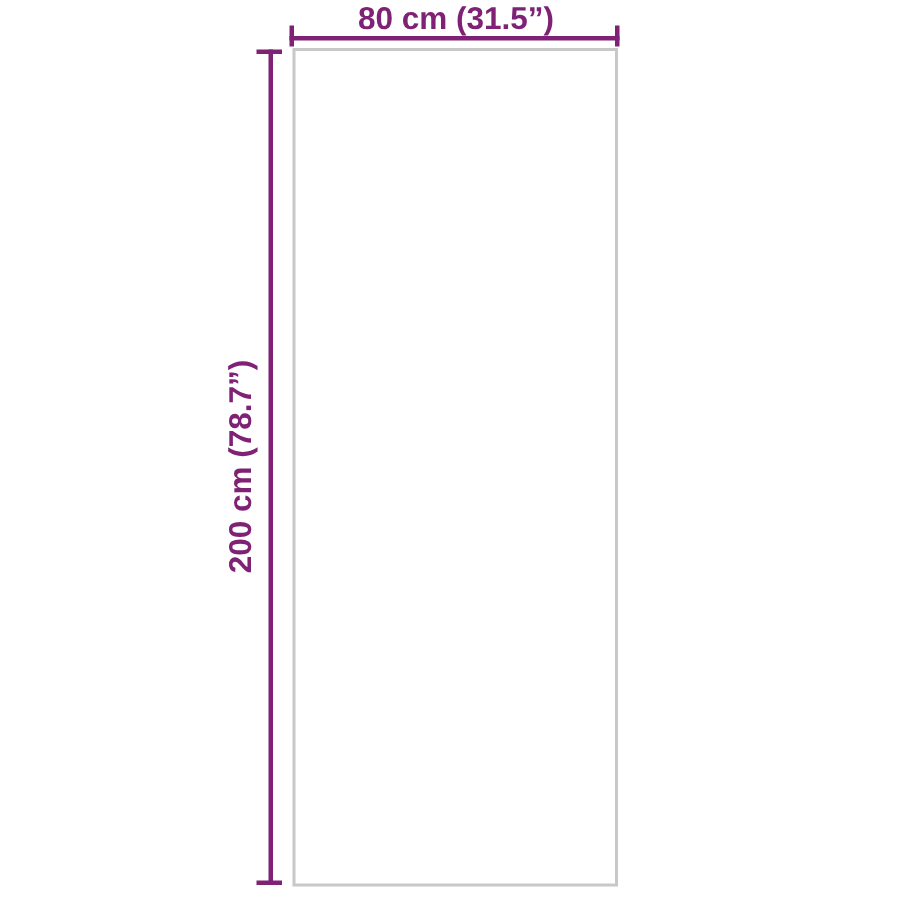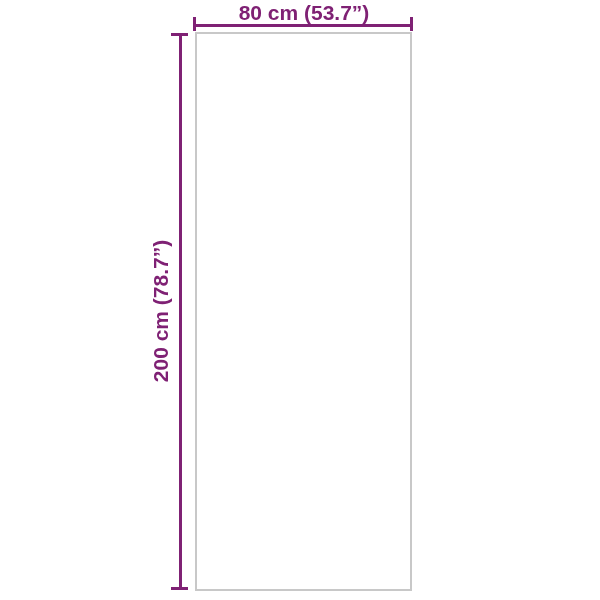--- a/index.html
+++ b/index.html
@@ -51,20 +51,20 @@
 </head>
 <body>
 
 <div id="canvas">
 
   <div class="outline"></div>
 
   <div class="dim h-line"></div>
   <div class="dim h-tick-left"></div>
   <div class="dim h-tick-right"></div>
-  <div class="dim-label w-label">80 cm (53.7”)</div>
+  <div class="dim-label w-label">80 cm (31.5”)</div>
 
   <div class="dim v-line"></div>
   <div class="dim v-tick-top"></div>
   <div class="dim v-tick-bottom"></div>
   <div class="dim-label h-label">200 cm (78.7”)</div>
 
 </div>
 
 </body></html>

